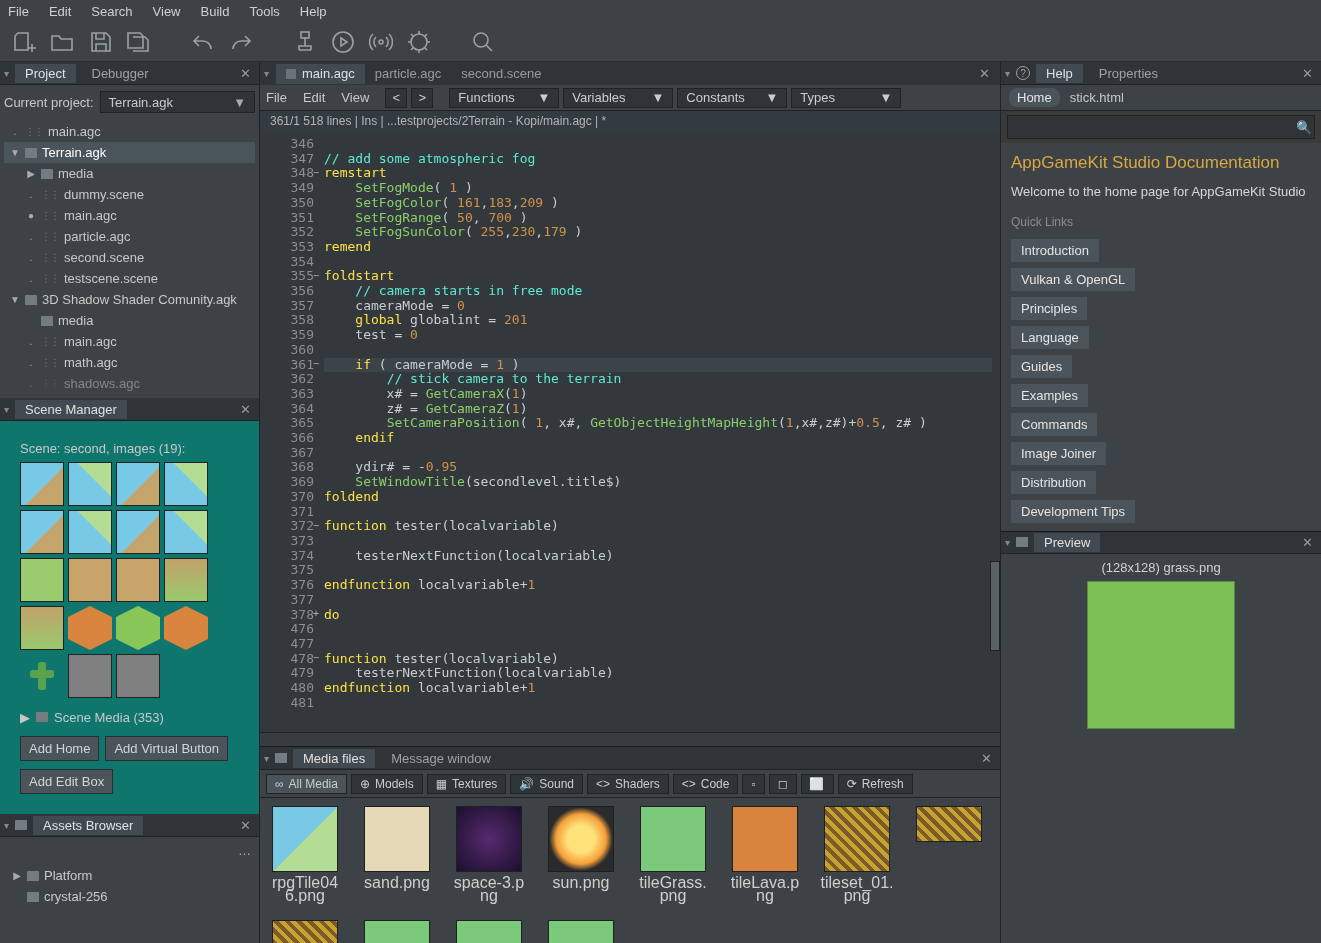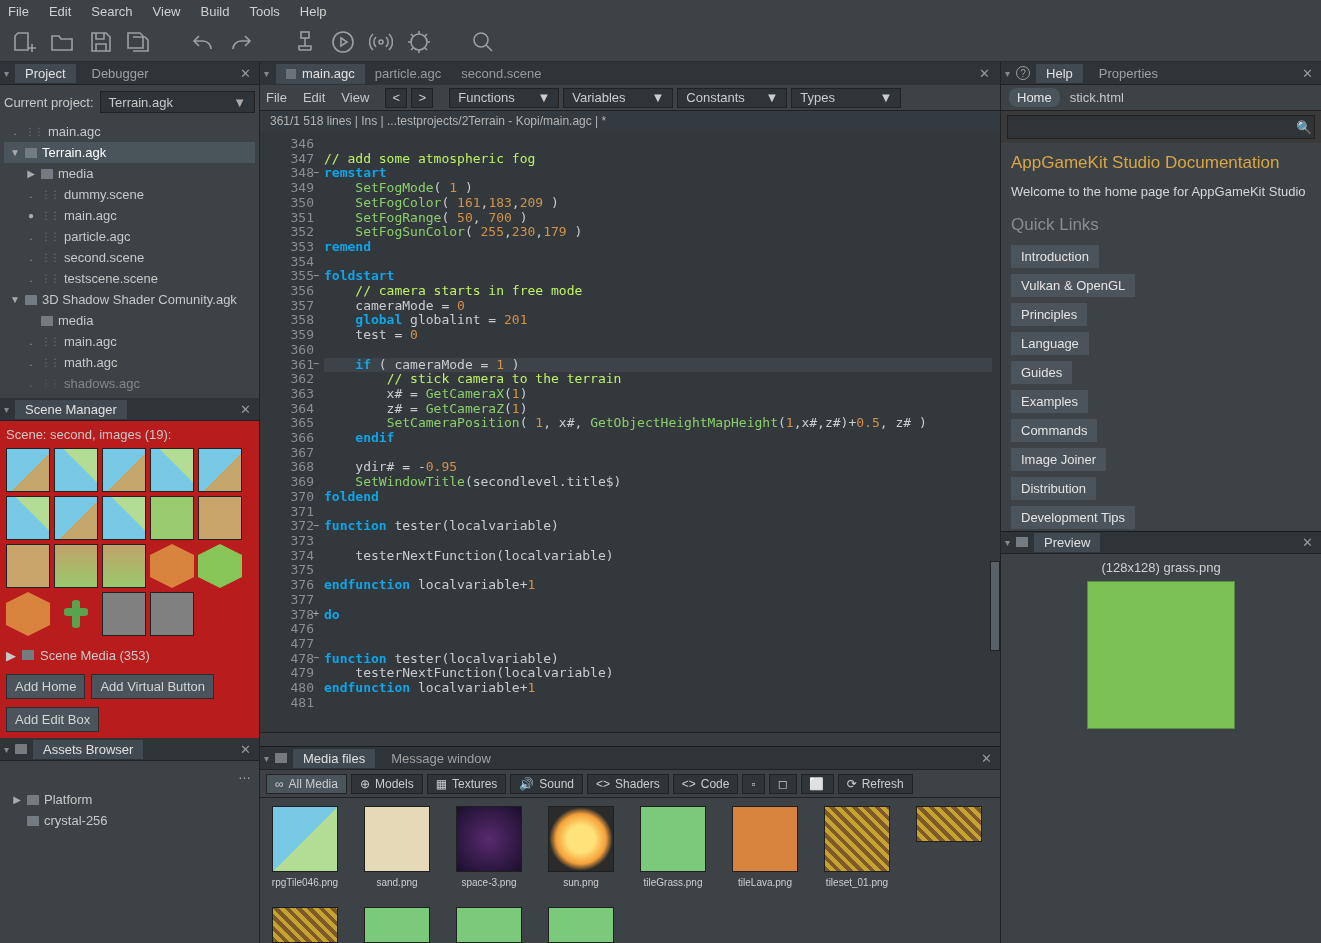--- a/index.html
+++ b/index.html
@@ -64,21 +64,21 @@
   .proj-dd { flex: 1; background: #2e3438; height: 22px; display: flex; align-items: center; padding: 0 8px; border: 1px solid #222; }
   .proj-dd .dd-arrow { margin-left: auto; color: #aaa; }
   .tree { font-size: 13px; }
   .tree-row { display: flex; align-items: center; height: 21px; padding-left: 6px; gap: 5px; }
   .tree-row.sel { background: #4a545b; color: #fff; }
   .tree-row .chev { width: 10px; text-align: center; color: #aaa; font-size: 10px; }
   .tree-row .dots { color: #777; font-size: 10px; letter-spacing: -1px; }
   .folder-icon { width: 12px; height: 10px; background: #747c81; border-radius: 1px 1px 0 0; }
   .ind1 { padding-left: 22px; }
   
-  .scene-body { background: #b91c1c; padding: 6px; flex: 0 0 auto; }
+  .scene-body { background: #0f766e; padding: 20px; flex: 0 0 auto; }
   .scene-info { margin-bottom: 6px; }
   .thumbs { display: flex; flex-wrap: wrap; gap: 4px; }
   .thumb { width: 44px; height: 44px; background: #7bc97b; border: 1px solid #222; }
   .t-water { background: linear-gradient(135deg, #77c9e6 55%, #c4a56b 55%); }
   .t-water2 { background: linear-gradient(45deg, #77c9e6 60%, #b3dd94 60%); }
   .t-sand { background: #c8a46a; }
   .t-grass { background: #9acb6f; }
   .t-grad { background: linear-gradient(#c1a26a, #99c96c); }
   .t-hex1 { background: #d8833e; clip-path: polygon(50% 0, 100% 25%, 100% 75%, 50% 100%, 0 75%, 0 25%); border: none; }
   .t-hex2 { background: #88c659; clip-path: polygon(50% 0, 100% 25%, 100% 75%, 50% 100%, 0 75%, 0 25%); border: none; }
@@ -107,54 +107,54 @@
   .ed-toolbar .sep { width: 8px; }
   
   .ed-status { background: #343b40; height: 20px; font-size: 12px; color: #b4b4b4; display: flex; align-items: center; padding: 0 10px; }
   
   .ed-code { flex: 1; background: #32383c; overflow: hidden; font-family: "Consolas", "Menlo", monospace; font-size: 13px; line-height: 14.7px; position: relative; }
   .gutter { position: absolute; left: 12px; top: 6px; width: 48px; text-align: right; color: #8a8f92; }
   .gutter div { padding-right: 6px; }
   .fold { position: absolute; left: 49px; top: 6px; width: 14px; }
   .fold span { display: block; height: 14.7px; color: #aaa; font-size: 10px; text-align: center; }
   .codearea { position: absolute; left: 64px; top: 6px; right: 8px; white-space: pre; color: #c7cdd0; }
-  .kw { color: #0ea5e9; font-weight: bold; }
+  .kw { color: #fde047; }
   .num { color: #d2924a; }
-  .cm { color: #bef264; }
+  .cm { color: #5eead4; }
   .fn { color: #8bcf6b; }
   .hl-line { background: #3c444a; }
   .ed-scroll-h { height: 14px; background: #363c40; border-top: 1px solid #222; }
   .ed-scroll-v { position: absolute; right: 0; top: 0; bottom: 0; width: 10px; }
   .ed-scroll-v .thumb { position: absolute; top: 430px; width: 10px; height: 90px; background: #5a6268; }
   
   .bottom-split { height: 197px; display: flex; flex-direction: column; border-top: 1px solid #1a1a1a; }
   .media-toolbar { background: #3c4246; height: 28px; display: flex; align-items: center; padding: 0 6px; gap: 4px; border-bottom: 1px solid #222; }
   .media-toolbar .mbtn { background: #2e3438; height: 20px; padding: 0 8px; display: flex; align-items: center; gap: 5px; border: 1px solid #222; color: #ccc; font-size: 12px; }
   .media-toolbar .sel { background: #4a545b; }
   .media-grid { flex: 1; background: #3c4246; padding: 8px; display: flex; gap: 18px; overflow: hidden; flex-wrap: wrap; align-content: flex-start; }
   .mitem { width: 74px; display: flex; flex-direction: column; align-items: center; gap: 4px; }
   .mitem .mthumb { width: 66px; height: 66px; background: #7bc97b; border: 1px solid #1f1f1f; }
   .mitem .mthumb.lava { background: #d8833e; }
   .mitem .mthumb.space { background: radial-gradient(circle, #582a6e, #1a0f2e); }
   .mitem .mthumb.sun { background: radial-gradient(circle, #ffe27a 30%, #f5a03a 55%, #2b2b2b 70%); }
   .mitem .mthumb.sand { background: #e6d9b8; }
   .mitem .mthumb.rpg { background: linear-gradient(135deg, #77c9e6 50%, #b3dd94 50%); }
   .mitem .mthumb.tileset { background: repeating-linear-gradient(45deg, #7c5a2a, #7c5a2a 4px, #c6a32e 4px, #c6a32e 8px); }
   .mitem .mthumb.row2 { height: 36px; }
-  .mitem .mlabel { font-size: 10px; color: #cfcfcf; text-align: center; word-break: break-all; line-height: 13px; }
+  .mitem .mlabel { font-size: 16px; color: #cfcfcf; text-align: center; word-break: break-all; line-height: 13px; }
   
   .help-nav { background: #3c4246; height: 26px; display: flex; align-items: center; padding: 0 8px; gap: 10px; border-bottom: 1px solid #222; }
   .help-nav .crumb { background: #4a545b; padding: 2px 8px; color: #e6e6e6; border-radius: 8px; }
   .help-search { background: #2e3438; height: 24px; margin: 4px 6px; border: 1px solid #222; display: flex; align-items: center; }
   .help-search input { flex: 1; background: transparent; border: none; outline: none; color: #ddd; padding: 0 6px; }
   .help-search .sicon { width: 20px; text-align: center; color: #aaa; }
   .help-body { flex: 1; background: #3c4246; padding: 10px 10px 0 10px; overflow: hidden; }
   .help-body h2 { color: #d9a742; font-size: 17px; margin-bottom: 10px; font-weight: 500; }
   .help-body p { color: #d7d7d7; font-size: 13px; margin-bottom: 14px; line-height: 18px; }
-  .help-body h3 { color: #8c8c8c; font-size: 17px; font-weight: 400; margin-bottom: 10px; }
+  .help-body h3 { color: #8c8c8c; font-size: 12px; font-weight: 400; margin-bottom: 10px; }
   .ql-grid { display: flex; flex-direction: column; gap: 6px; align-items: flex-start; }
   .ql-grid .ql { background: #4b545a; padding: 4px 10px; color: #e4e4e4; font-size: 13px; }
   
   .preview-body { flex: 1; background: #3c4246; display: flex; flex-direction: column; align-items: center; padding: 6px; }
   .preview-label { font-size: 13px; color: #d0d0d0; margin-bottom: 6px; }
   .preview-img { width: 148px; height: 148px; background: #7bc153; border: 1px solid #5a8c3f; }
 </style>
 </head>
 <body>
 

